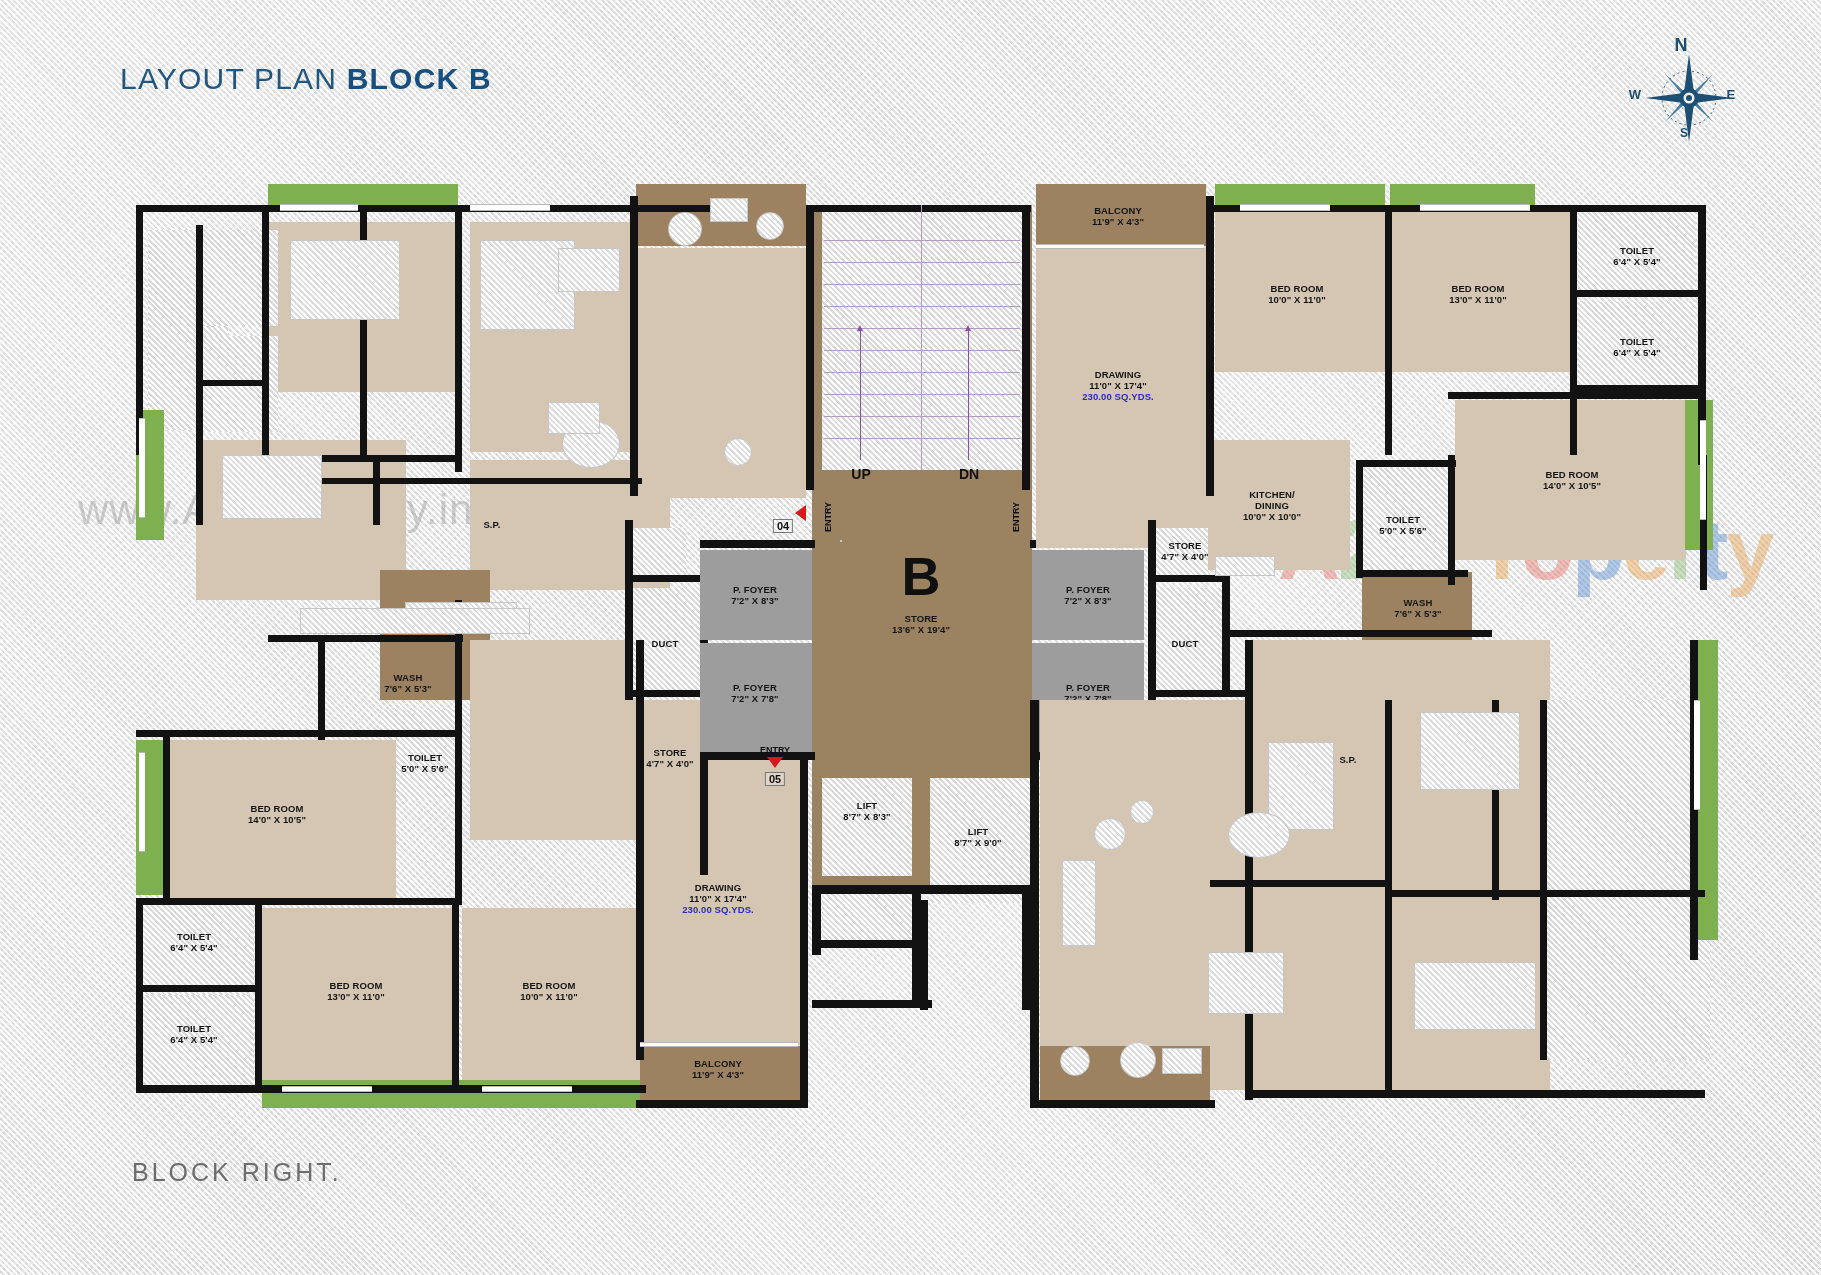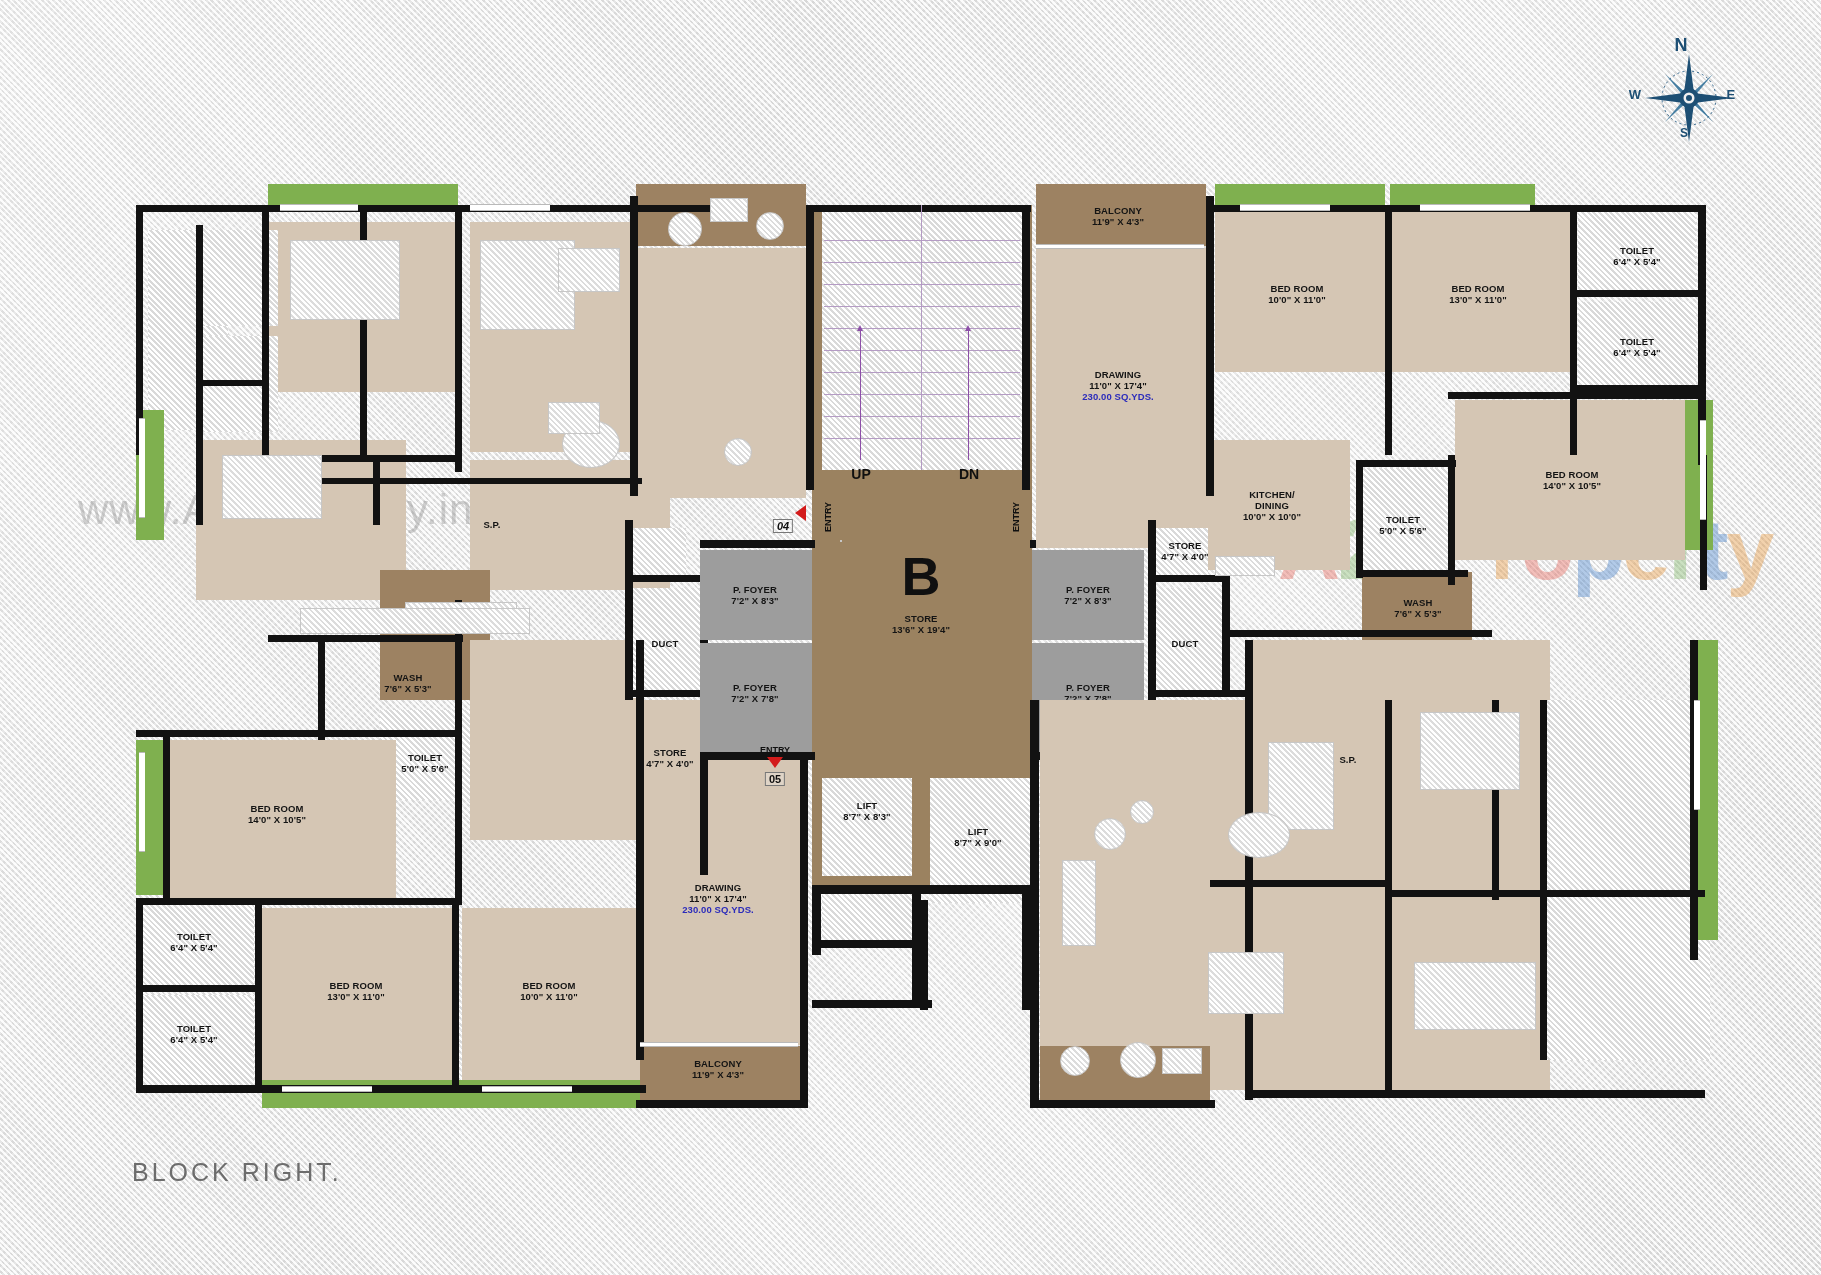--- a/index.html
+++ b/index.html
@@ -134,20 +134,23 @@
   }
   .furn.round { border-radius:50%; }
 </style>
 </head>
 <body>
 
 <div id="paper"></div>
 
 <div id="stage">
 
+  <div id="title">
+    <span>LAYOUT PLAN </span><span class="b">BLOCK B</span>
+  </div>
 
   <div id="compass">
     <svg viewBox="0 0 110 108" width="110" height="108">
       <circle cx="55" cy="54" r="27" fill="none" stroke="#2a5f86" stroke-width="1" stroke-dasharray="2 3"></circle>
       <g fill="#1d4f74">
         <polygon points="55,10 60,49 55,56 50,49"></polygon>
         <polygon points="55,98 60,59 55,52 50,59"></polygon>
         <polygon points="11,54 50,59 57,54 50,49"></polygon>
         <polygon points="99,54 60,59 53,54 60,49"></polygon>
       </g>
@@ -344,21 +347,21 @@
     <div class="stair-tread" style="left:824px;top:438px;width:196px;"></div>
     <div class="stair-tread" style="left:921px;top:205px;width:1px;height:265px;"></div>
   </div>
   <div class="stair-arrow" style="left:860px;top:330px;height:130px;"></div>
   <div class="stair-arrow" style="left:968px;top:330px;height:130px;"></div>
   <div class="updn" style="left:861px;top:466px;">UP</div>
   <div class="updn" style="left:969px;top:466px;">DN</div>
 
   <div class="entry-tag vert" style="left:828px;top:512px;">ENTRY</div>
   <div class="arrow-red left" style="left:795px;top:505px;"></div>
-  <div class="unitno" style="left:783px;top:519px;font-style:italic;">04</div>
+  <div class="unitno" style="left:783px;top:519px;">04</div>
 
   <div class="entry-tag vert" style="left:1016px;top:512px;">ENTRY</div>
   <div class="arrow-red right" style="left:1037px;top:505px;"></div>
   <div class="unitno" style="left:1060px;top:519px;">01</div>
 
   <div class="entry-tag" style="left:775px;top:745px;">ENTRY</div>
   <div class="arrow-red" style="left:767px;top:757px;"></div>
   <div class="unitno" style="left:775px;top:772px;">05</div>
 
   <div class="entry-tag" style="left:1062px;top:745px;">ENTRY</div>

